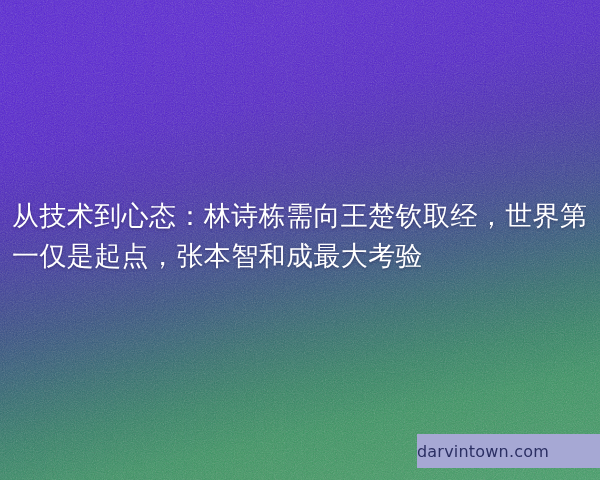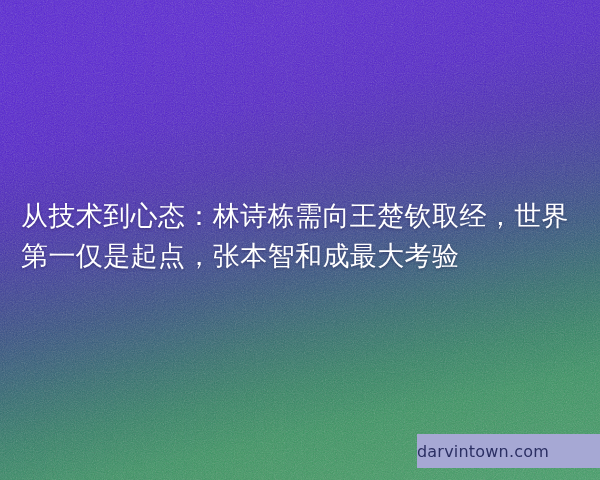--- a/index.html
+++ b/index.html
@@ -47,21 +47,21 @@
     position: absolute;
     inset: 0;
     opacity: 0.3;
     pointer-events: none;
   }
   #headline {
     position: absolute;
     left: 0;
     right: 0;
     top: 196px;
-    padding: 0 21px;
+    padding: 0 12px;
     box-sizing: border-box;
     color: #ffffff;
     font-size: 27px;
     line-height: 40px;
     font-weight: 400;
     letter-spacing: 0.4px;
     text-align: left;
     text-shadow: 0 1px 3px rgba(20, 10, 60, 0.45);
     white-space: pre-wrap;
   }

